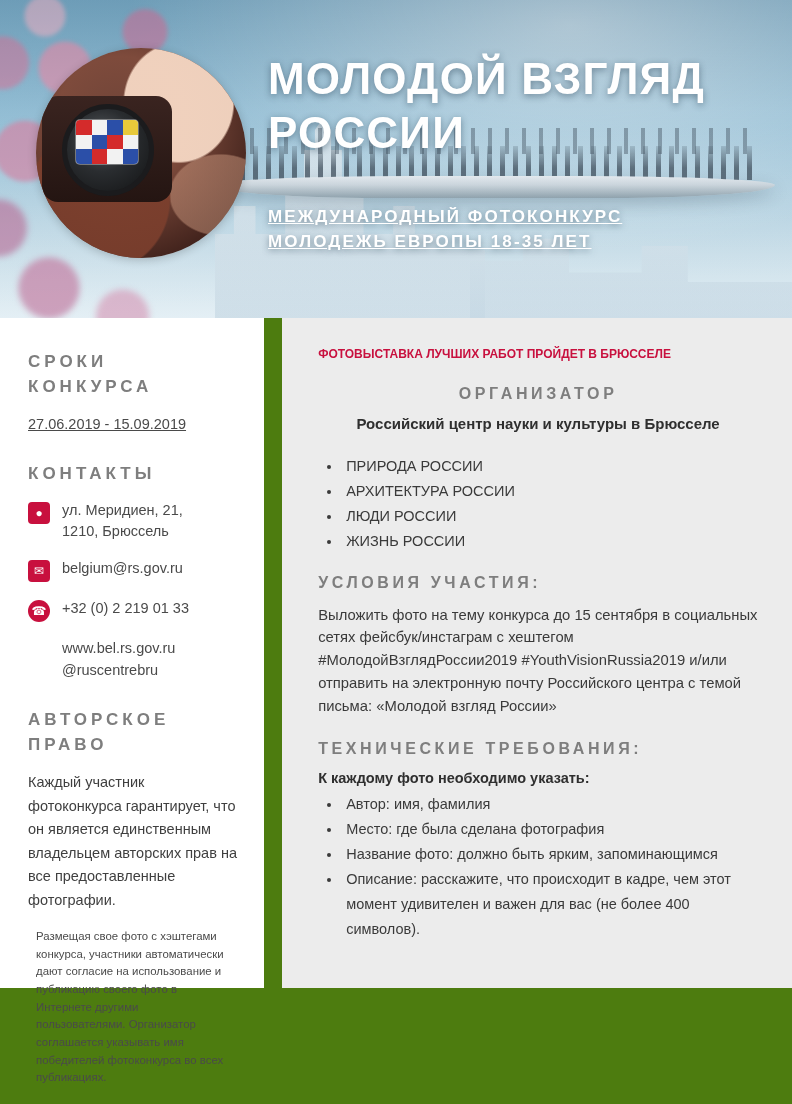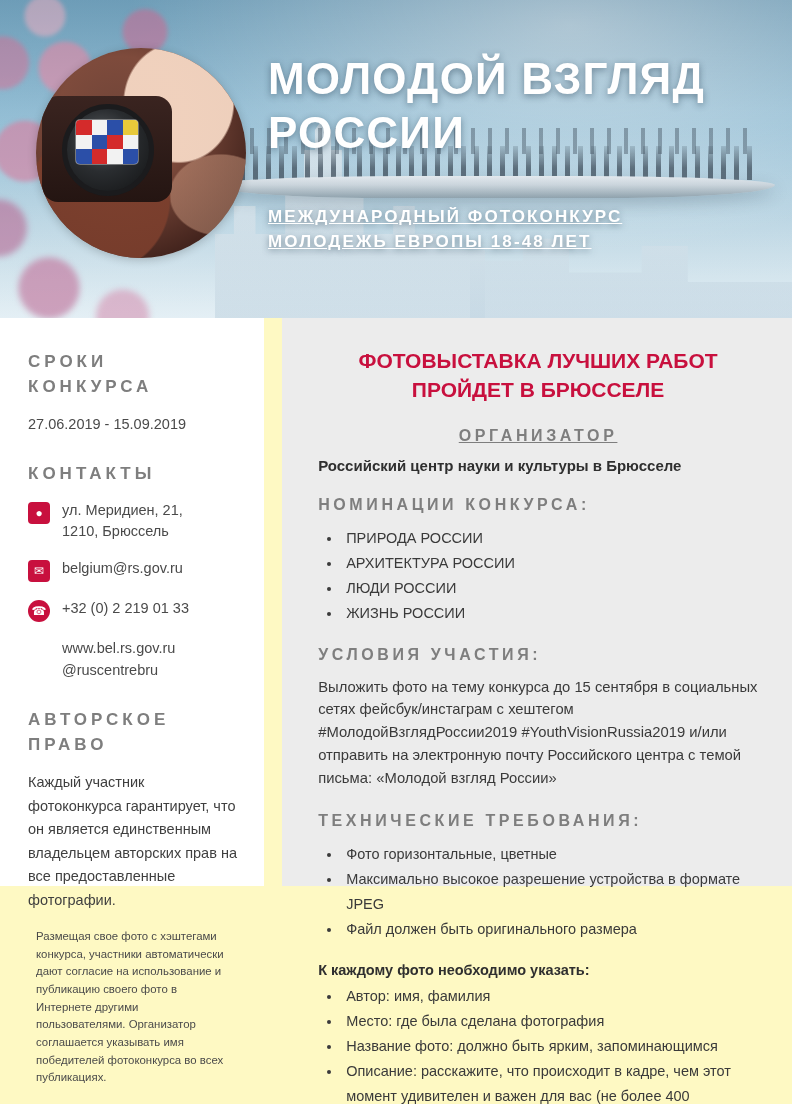--- a/index.html
+++ b/index.html
@@ -10,21 +10,21 @@
     width: 792px;
     height: 1104px;
     background: #ffffff;
     font-family: "Liberation Sans", sans-serif;
     overflow: hidden;
   }
   .page {
     position: relative;
     width: 792px;
     height: 1104px;
-    background: #fef9c3;
+    background: #4d7c0f;
     overflow: hidden;
   }
 
   
   .hero {
     position: relative;
     width: 792px;
     height: 318px;
     overflow: hidden;
     background: linear-gradient(180deg, #8fbdd6 0%, #a9cfe0 45%, #cfe2ec 100%);
@@ -189,21 +189,21 @@
     letter-spacing: 2.1px;
     text-shadow: 0 2px 6px rgba(20,45,65,0.5);
     text-decoration: underline;
   }
 
   
   .content {
     position: relative;
     display: flex;
     width: 792px;
-    height: 568px;
+    height: 670px;
     gap: 18px;
   }
   .left-col {
     width: 270px;
     background: #ffffff;
     padding: 32px 26px 0 28px;
     box-sizing: border-box;
   }
   .right-col {
     width: 522px;
@@ -219,20 +219,21 @@
     letter-spacing: 4px;
     line-height: 1.45;
     margin: 0 0 14px 0;
   }
   .l-head.mt { margin-top: 26px; }
   .l-text {
     color: #4a4a4a;
     font-size: 14.5px;
     line-height: 1.55;
     margin: 0 0 8px 0;
+    text-decoration: underline;
   }
   .contact-row {
     display: flex;
     align-items: flex-start;
     gap: 12px;
     margin-bottom: 16px;
   }
   .ci {
     flex: 0 0 auto;
     width: 22px; height: 22px;
@@ -267,38 +268,37 @@
   .copy-small {
     color: #4a4a4a;
     font-size: 11.4px;
     line-height: 1.55;
     margin: 8px;
   }
 
   .r-title {
     color: #c8103e;
     font-weight: bold;
-    font-size: 21px;
+    font-size: 12px;
     line-height: 1.4;
-    text-align: center;
     margin: 0 0 22px 0;
   }
   .r-head {
     color: #7e7e7e;
     font-weight: bold;
     font-size: 16px;
     letter-spacing: 3.6px;
     margin: 0 0 12px 0;
   }
-  .r-head.center { text-align: center; text-decoration: underline; }
+  .r-head.center { text-align: center; }
   .r-strong {
     color: #2f2f2f;
     font-weight: bold;
     font-size: 15px;
-    text-align: left;
+    text-align: center;
     margin: 0 0 22px 0;
   }
   ul.r-list {
     margin: 0 0 20px 0;
     padding-left: 24px;
     color: #3a3a3a;
     font-size: 14.5px;
     line-height: 1.72;
   }
   ul.r-list li { padding-left: 4px; }
@@ -350,21 +350,21 @@
           <i style="background:#2b4fa8"></i>
       </div>
     </div>
 
     <div class="hero-title">
       <div>МОЛОДОЙ ВЗГЛЯД</div>
       <div>РОССИИ</div>
     </div>
     <div class="hero-sub">
       <div>МЕЖДУНАРОДНЫЙ ФОТОКОНКУРС</div>
-      <div>МОЛОДЕЖЬ ЕВРОПЫ 18-48 ЛЕТ</div>
+      <div>МОЛОДЕЖЬ ЕВРОПЫ 18-35 ЛЕТ</div>
     </div>
   </div>
 
   <div class="content">
 
     <div class="left-col">
 
       <div class="l-head">
         <div>СРОКИ</div>
         <div>КОНКУРСА</div>
@@ -405,37 +405,31 @@
       <p class="copy-small">Размещая свое фото с хэштегами конкурса, участники автоматически дают согласие на использование и публикацию своего фото в Интернете другими пользователями. Организатор соглашается указывать имя победителей фотоконкурса во всех публикациях.</p>
     </div>
 
     <div class="right-col">
 
       <p class="r-title">ФОТОВЫСТАВКА ЛУЧШИХ РАБОТ ПРОЙДЕТ В БРЮССЕЛЕ</p>
 
       <div class="r-head center">ОРГАНИЗАТОР</div>
       <p class="r-strong">Российский центр науки и культуры в Брюсселе</p>
 
-      <div class="r-head">НОМИНАЦИИ КОНКУРСА:</div>
       <ul class="r-list">
         <li>ПРИРОДА РОССИИ</li>
         <li>АРХИТЕКТУРА РОССИИ</li>
         <li>ЛЮДИ РОССИИ</li>
         <li>ЖИЗНЬ РОССИИ</li>
       </ul>
 
       <div class="r-head">УСЛОВИЯ УЧАСТИЯ:</div>
       <p class="r-para">Выложить фото на тему конкурса до 15 сентября в социальных сетях фейсбук/инстаграм с хештегом #МолодойВзглядРоссии2019 #YouthVisionRussia2019 и/или отправить на электронную почту Российского центра с темой письма: «Молодой взгляд России»</p>
 
       <div class="r-head">ТЕХНИЧЕСКИЕ ТРЕБОВАНИЯ:</div>
-      <ul class="r-list">
-        <li>Фото горизонтальные, цветные</li>
-        <li>Максимально высокое разрешение устройства в формате JPEG</li>
-        <li>Файл должен быть оригинального размера</li>
-      </ul>
 
       <p class="r-sub">К каждому фото необходимо указать:</p>
       <ul class="r-list">
         <li>Автор: имя, фамилия</li>
         <li>Место: где была сделана фотография</li>
         <li>Название фото: должно быть ярким, запоминающимся</li>
         <li>Описание: расскажите, что происходит в кадре, чем этот момент удивителен и важен для вас (не более 400 символов).</li>
       </ul>
 
     </div>

